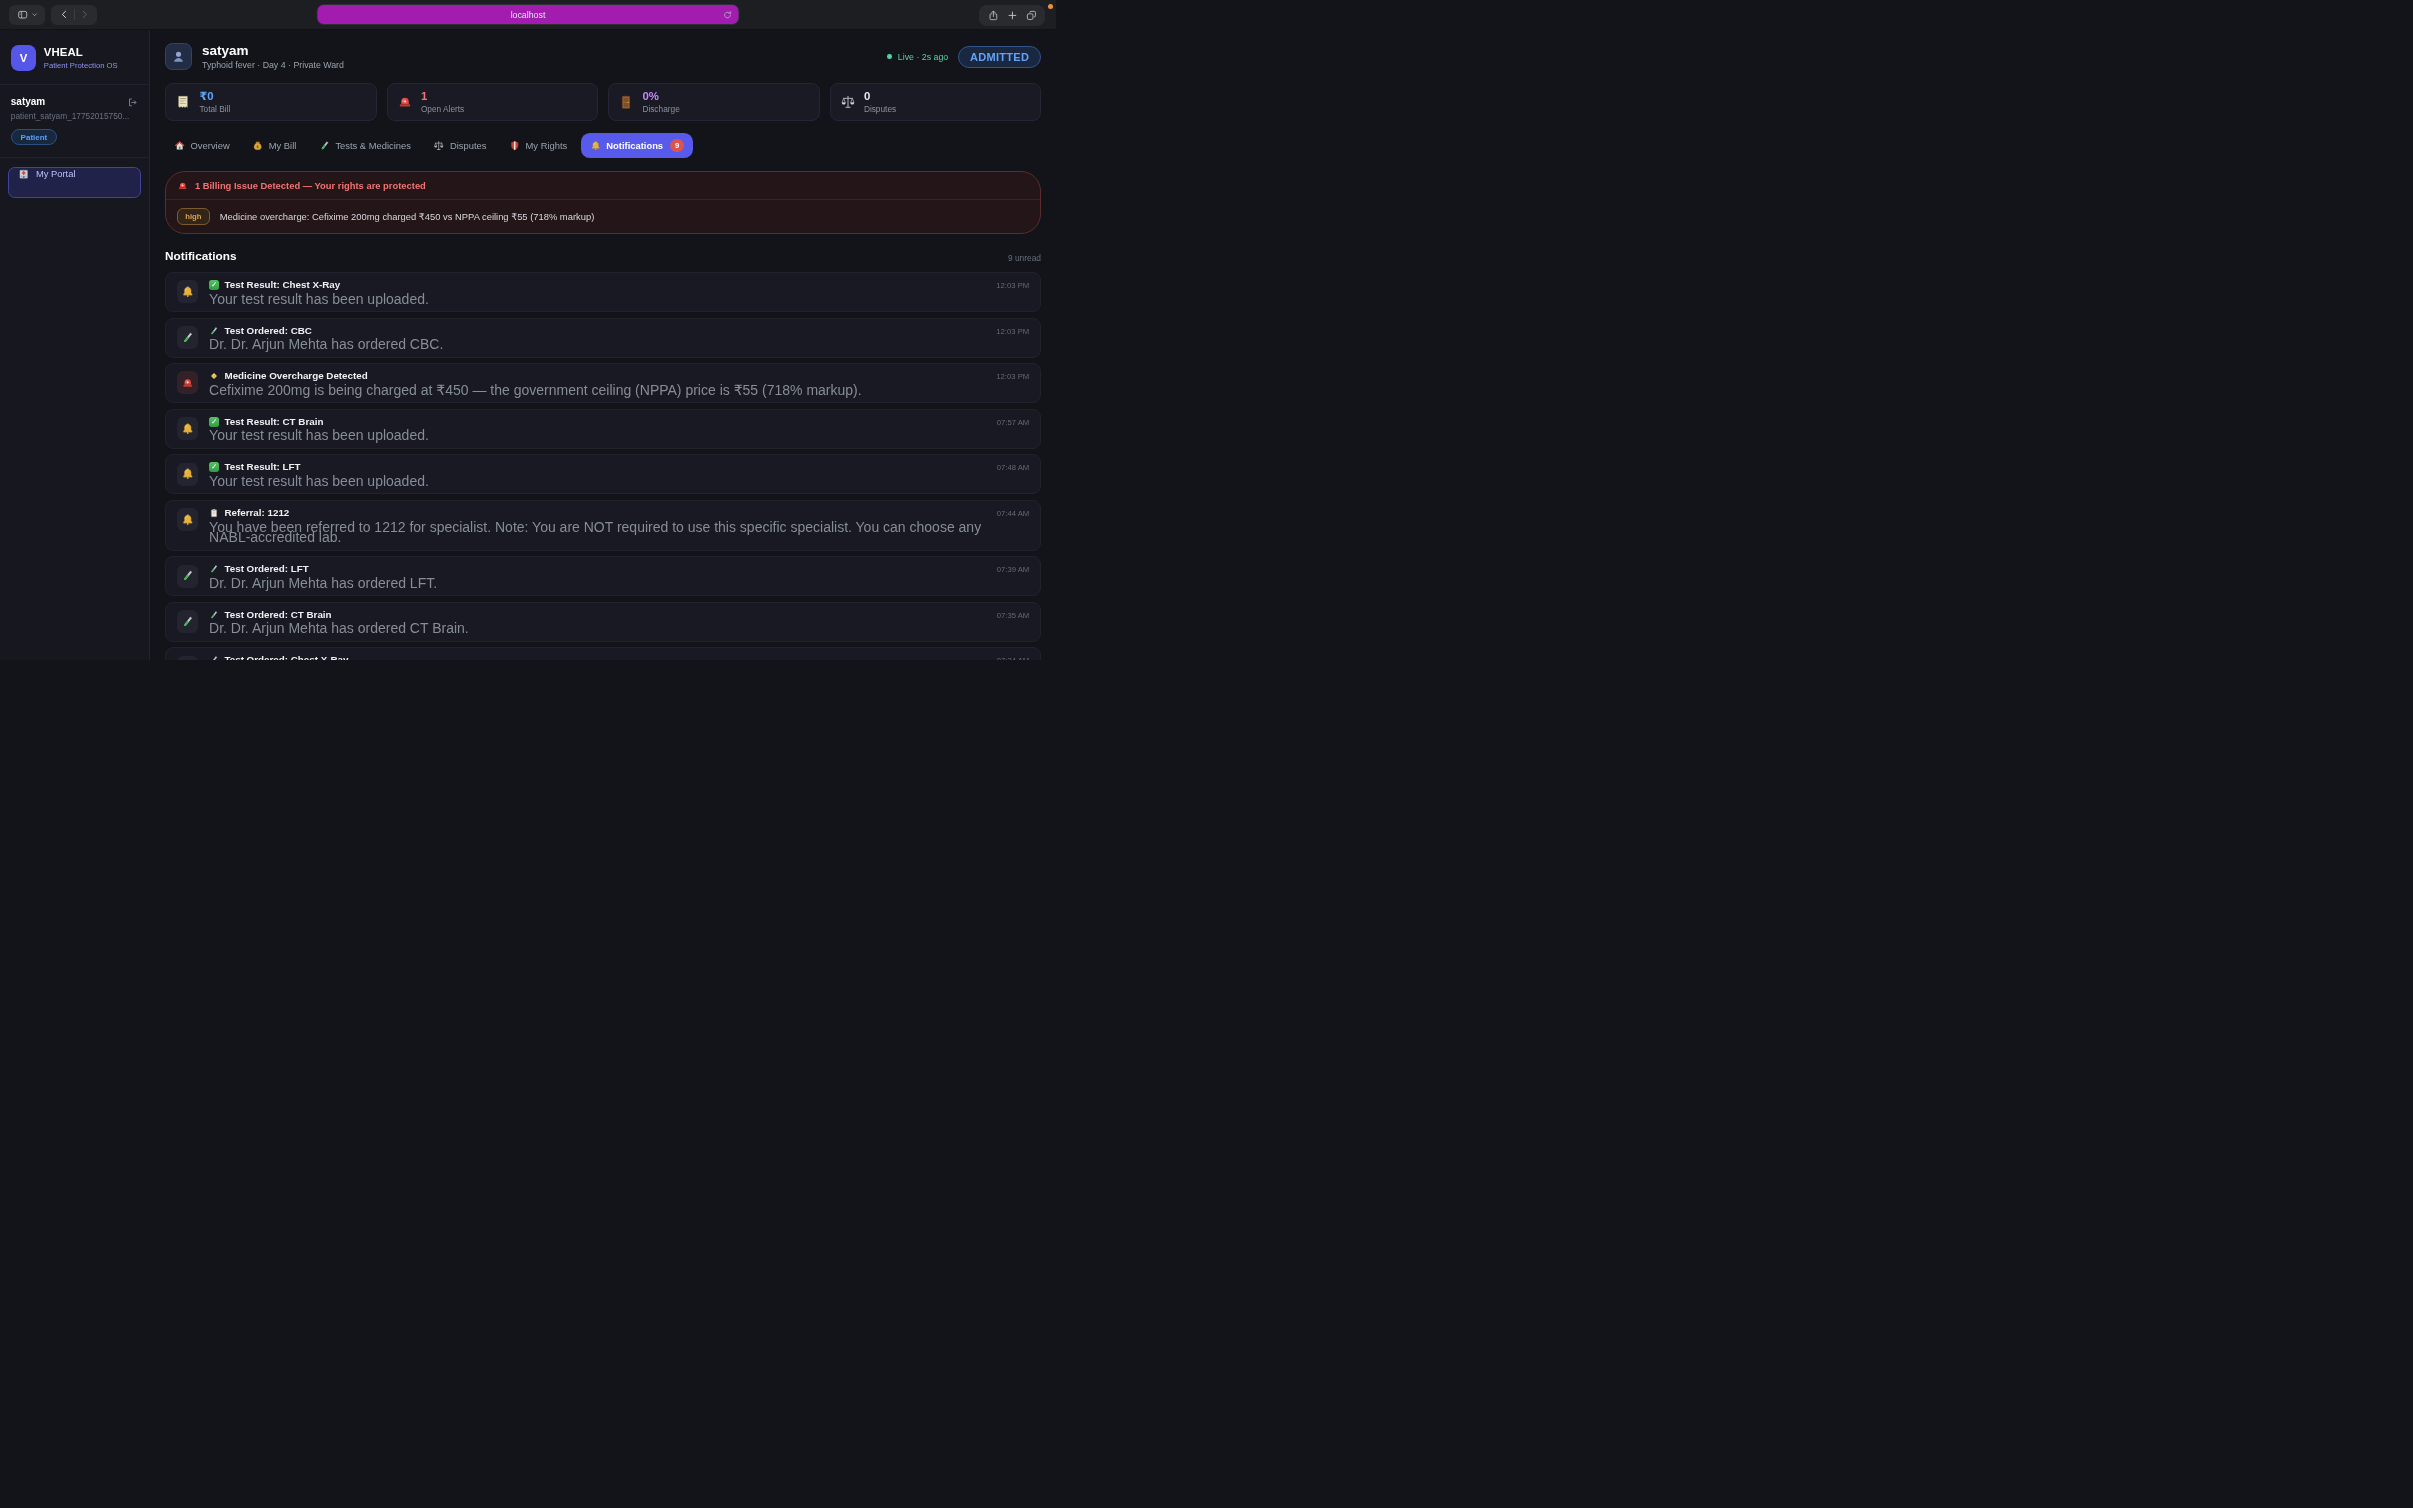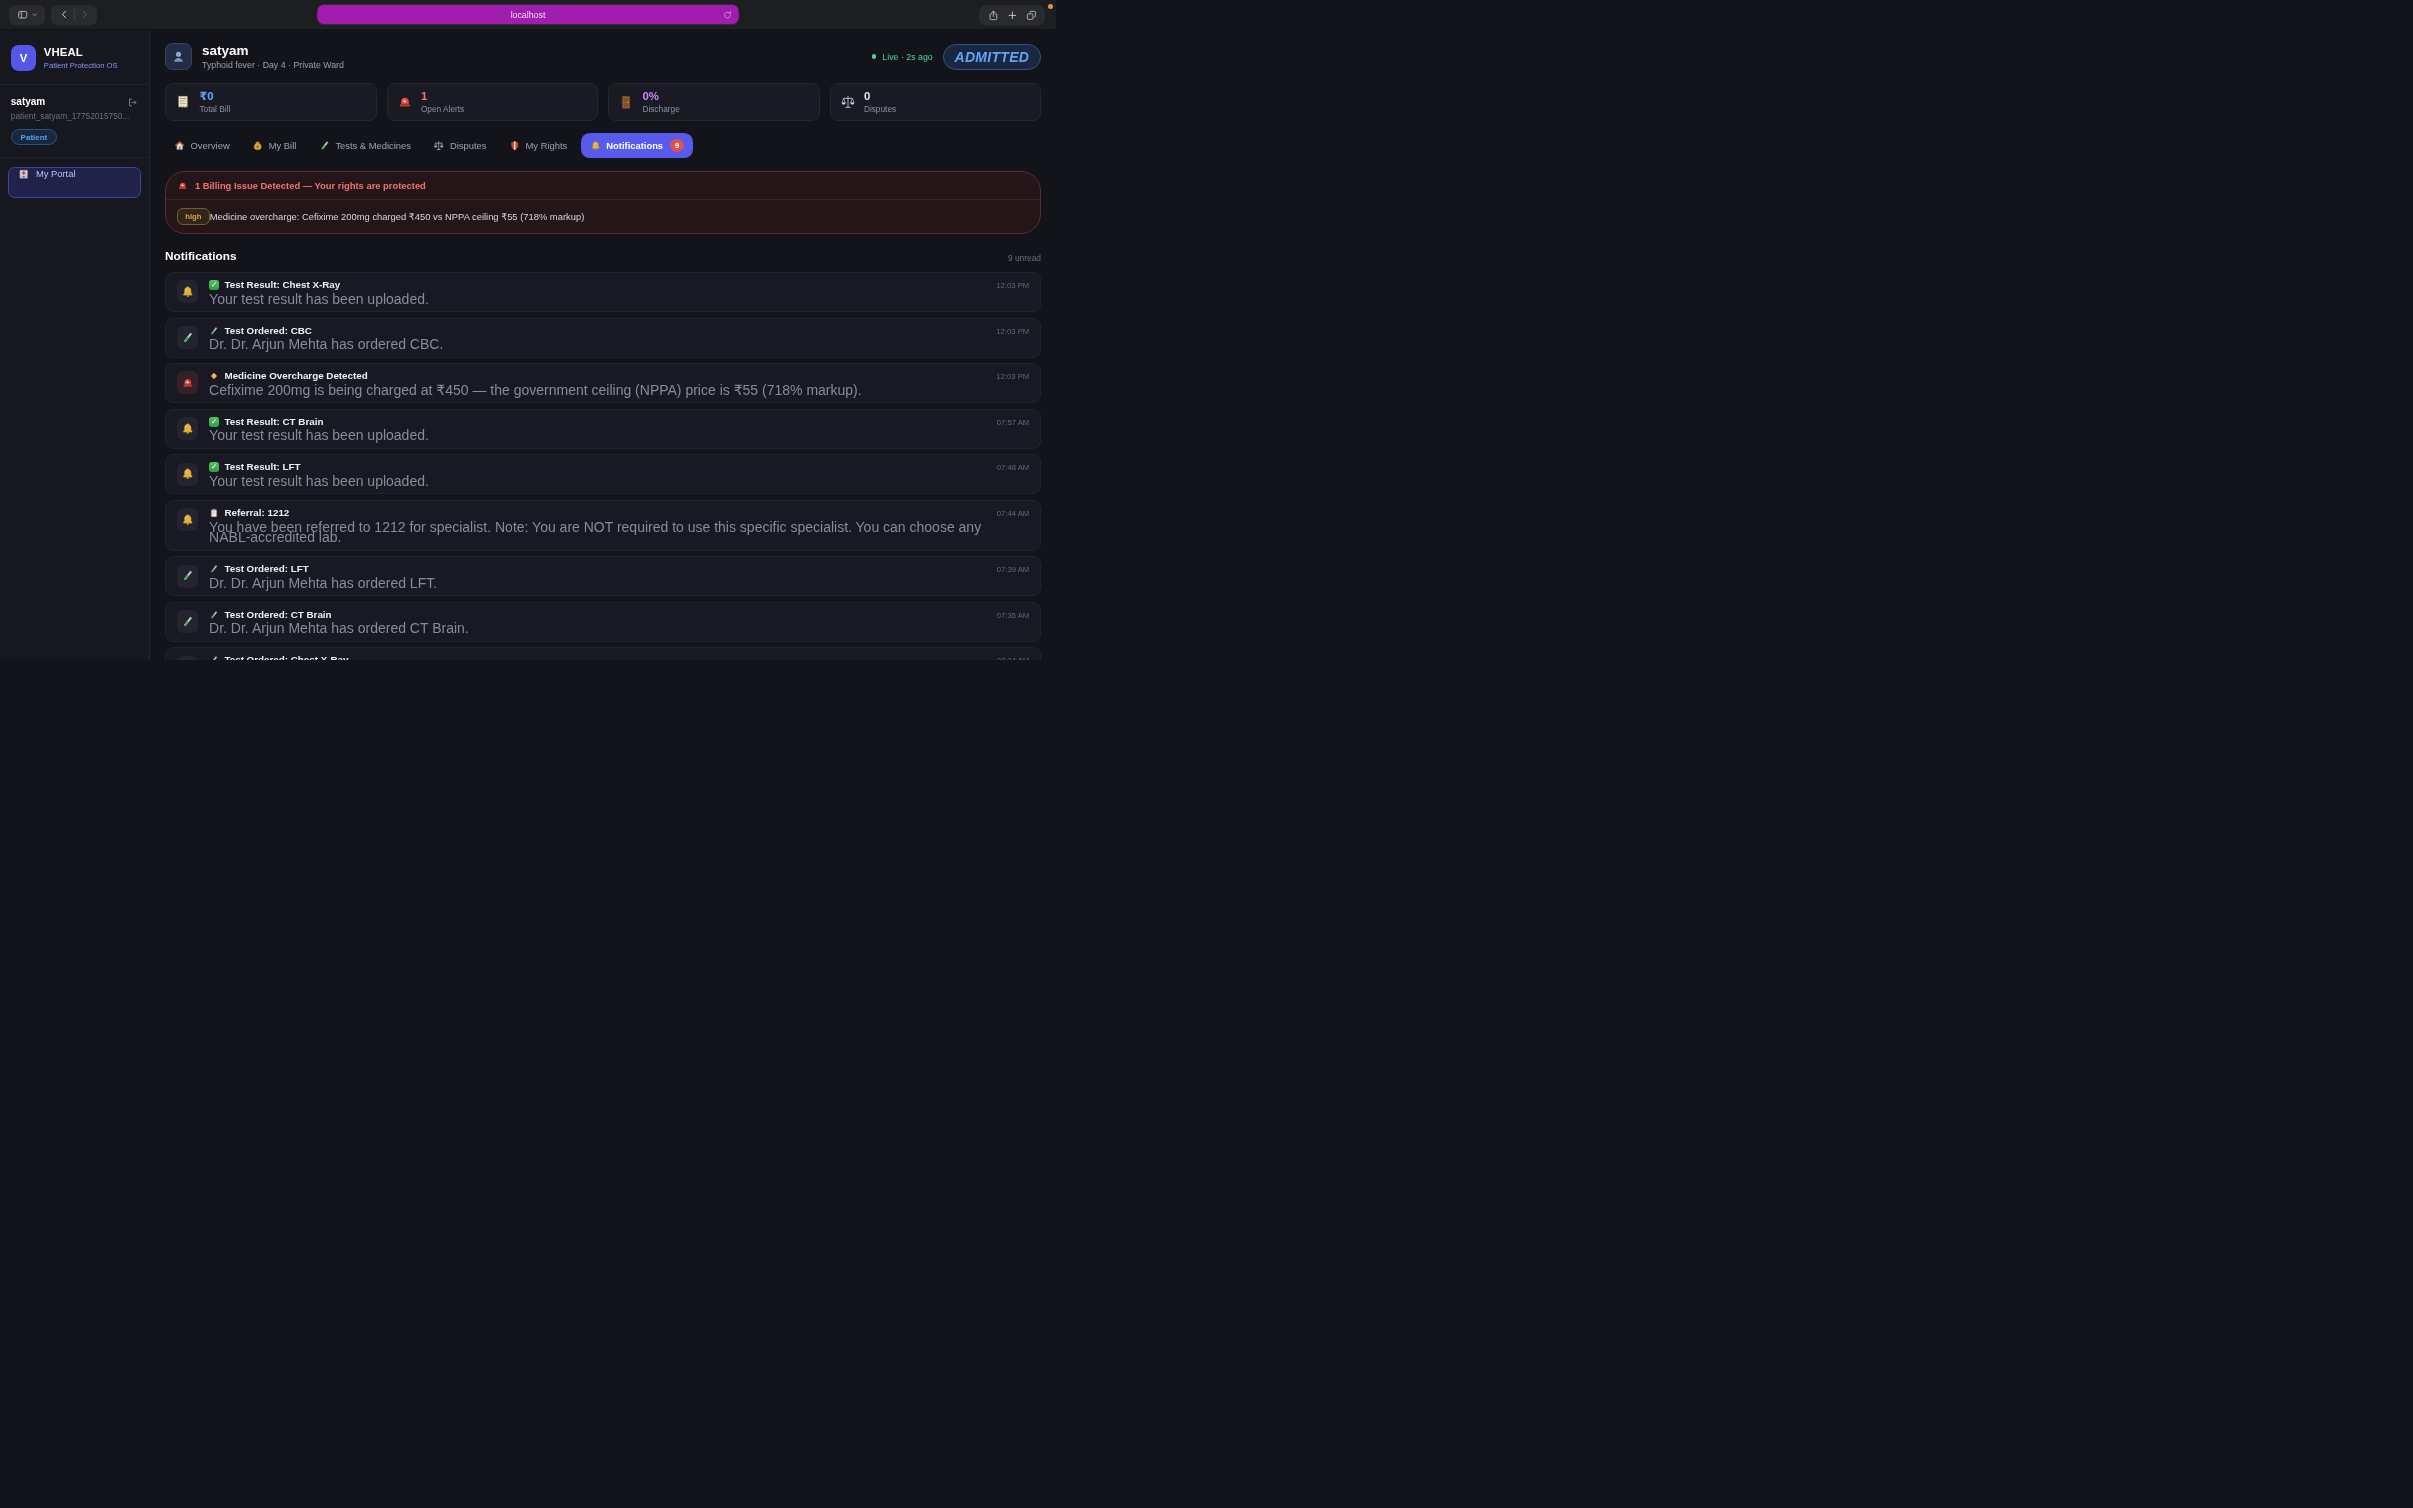--- a/index.html
+++ b/index.html
@@ -49,42 +49,42 @@
   .phead { display:flex; align-items:center; padding-top:12.8px; }
   .avatar { width:27px; height:27px; border-radius:7.4px; background:#232c45; border:0.7px solid #384162;
     display:flex; align-items:center; justify-content:center; flex:none; }
   .pinfo { margin-left:10px; flex:1; min-width:0; }
   .pname { font-size:13.5px; font-weight:700; color:#fff; }
   .pmeta { font-size:8.8px; color:#99a1ac; margin-top:2.7px; }
   .phead-right { display:flex; align-items:center; gap:10px; flex:none; }
   .live { font-size:8.8px; color:#4fd49e; display:flex; align-items:center; gap:6px; }
   .live-dot { width:4.7px; height:4.7px; border-radius:50%; background:#4fd49e; }
   .admitted { padding:4px 10.8px; border-radius:673px; border:0.7px solid #31538a; background:#1a2740;
-    color:#63a3f7; font-size:14px; font-weight:700; letter-spacing:0.3px;font-style:italic; }
+    color:#63a3f7; font-size:11px; font-weight:700; letter-spacing:0.3px; }
 
   .stats { display:grid; grid-template-columns:repeat(4,1fr); gap:10px; margin-top:12.8px; }
   .stat { height:38px; border-radius:8px; background:#191a23; border:0.7px solid #242635;
     display:flex; align-items:center; gap:8px; padding:0 9.4px; }
   .stat-ic { width:16px; height:16px; flex:none; }
   .stat-value { font-size:11.4px; font-weight:800; line-height:1.1; }
   .stat-label { font-size:8.3px; color:#8b919d; margin-top:1.3px; }
   .c-blue { color:#60a5fa; } .c-red { color:#f87171; } .c-purple { color:#c585fb; } .c-white { color:#e7e9ec; }
 
   .tabs { display:flex; align-items:center; gap:4.7px; margin-top:11.4px; }
   .tab { display:flex; align-items:center; gap:5.4px; padding:6px 8.8px; border-radius:8.8px; font-size:9.4px; color:#9aa2ad; cursor:pointer; }
   .tab .tic { width:11.4px; height:11.4px; }
   .tab.active { background:#575aeb; color:#fff; font-weight:600; }
   .tab-badge { min-width:13.5px; height:13.5px; border-radius:6.7px; background:#dc544f; color:#fff; font-size:7.7px; font-weight:700;
     display:flex; align-items:center; justify-content:center; margin-left:2px; padding:0 3.4px; }
 
   .banner { margin-top:12.8px; border-radius:20px; border:0.7px solid #5e2b2e; background:#241518; }
   .banner-head { display:flex; align-items:center; gap:6.7px; padding:8px 10.8px; font-size:9.4px; font-weight:600; color:#f07373; }
   .banner-head .bic { width:11.4px; height:11.4px; }
   .banner-div { border-top:0.7px solid #392327; }
-  .banner-body { display:flex; align-items:center; gap:0; padding:8px 10.8px; }
+  .banner-body { display:flex; align-items:center; gap:10px; padding:8px 10.8px; }
   .pill-high { padding:2.7px 7.4px; border-radius:6px; background:#32251a; border:0.7px solid #7c5a2b;
     color:#dda04f; font-size:7.7px; font-weight:600; flex:none; }
   .banner-msg { font-size:9.4px; color:#d5d8dd; }
 
   .nhead { display:flex; justify-content:space-between; align-items:flex-end; margin-top:15.5px; }
   .nhead h2 { font-size:11.8px; font-weight:800; color:#fff; }
   .nunread { font-size:8.4px; color:#68707b; }
 
   .nlist { display:flex; flex-direction:column; gap:5.4px; margin-top:8.8px; }
   .ncard { border-radius:8px; background:#181922; border:0.7px solid #21232c; padding:6px 10.8px 6.7px; display:flex; gap:10.8px; cursor:pointer; }

